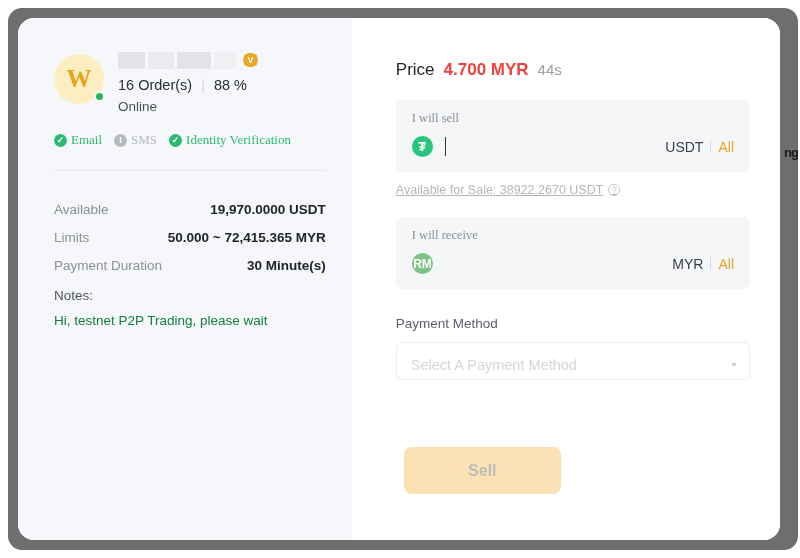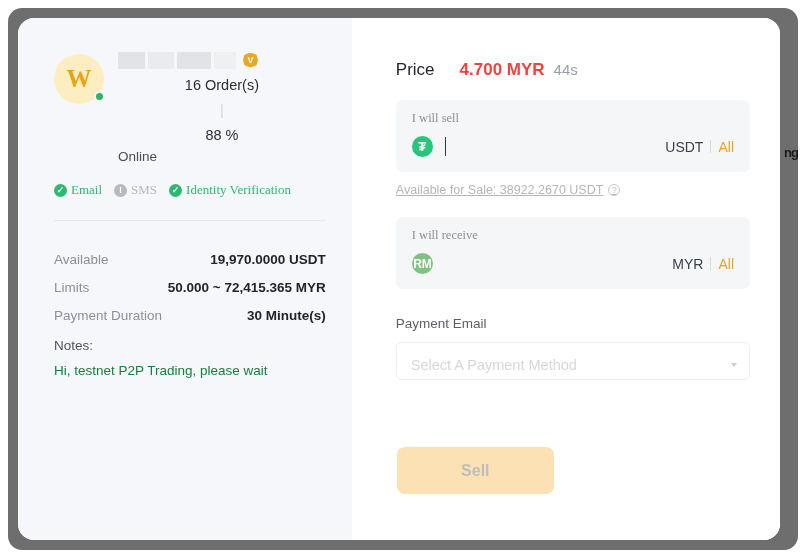--- a/index.html
+++ b/index.html
@@ -126,21 +126,20 @@
     clip-path: polygon(50% 0%, 90% 15%, 100% 50%, 90% 85%, 50% 100%, 10% 85%, 0% 50%, 10% 15%);
   }
 
   .orders-row {
     margin-top: 7px;
     font-size: 14.5px;
     color: #2b2f36;
     display: flex;
     align-items: center;
     gap: 9px;
-    flex-direction: column;
   }
   .orders-row .sep {
     color: #d3d6db;
     font-weight: 300;
   }
 
   .status-online {
     margin-top: 6px;
     font-size: 13.5px;
     color: #4a4f57;
@@ -219,21 +218,20 @@
     gap: 9px;
   }
   .price-label {
     font-size: 17px;
     color: #22262c;
   }
   .price-value {
     font-size: 17px;
     color: #f0423f;
     font-weight: 700;
-    margin-left: 16px;
   }
   .price-timer {
     font-size: 15px;
     color: #9ba0a8;
   }
 
   .amount-box {
     margin-top: 20px;
     background: #f5f6f8;
     border-radius: 7px;
@@ -347,21 +345,21 @@
   }
   .pm-caret {
     width: 0; height: 0;
     border-left: 3.5px solid transparent;
     border-right: 3.5px solid transparent;
     border-top: 4.5px solid #c9ccd1;
   }
 
   .btn-row {
     position: absolute;
-    left: 45px;
+    left: 52px;
     bottom: 46px;
     display: flex;
     gap: 25px;
   }
   .btn {
     width: 157px;
     height: 47px;
     border-radius: 8px;
     font-size: 16px;
     display: flex;
@@ -492,21 +490,21 @@
           <span class="coin-icon coin-myr">RM</span>
           <input class="amount-input" type="text" value="" placeholder="" style="">
           <div class="box-suffix">
             <span class="cur-code">MYR</span>
             <span class="vsep"></span>
             <span class="all-link">All</span>
           </div>
         </div>
       </div>
 
-      <div class="pm-label">Payment Email</div>
+      <div class="pm-label">Payment Method</div>
       <div class="pm-select">
         <span class="pm-placeholder">Select A Payment Method</span>
         <span class="pm-caret"></span>
       </div>
 
       <div class="btn-row">
         <button class="btn btn-sell">Sell</button>
       </div>
 
     </div>

